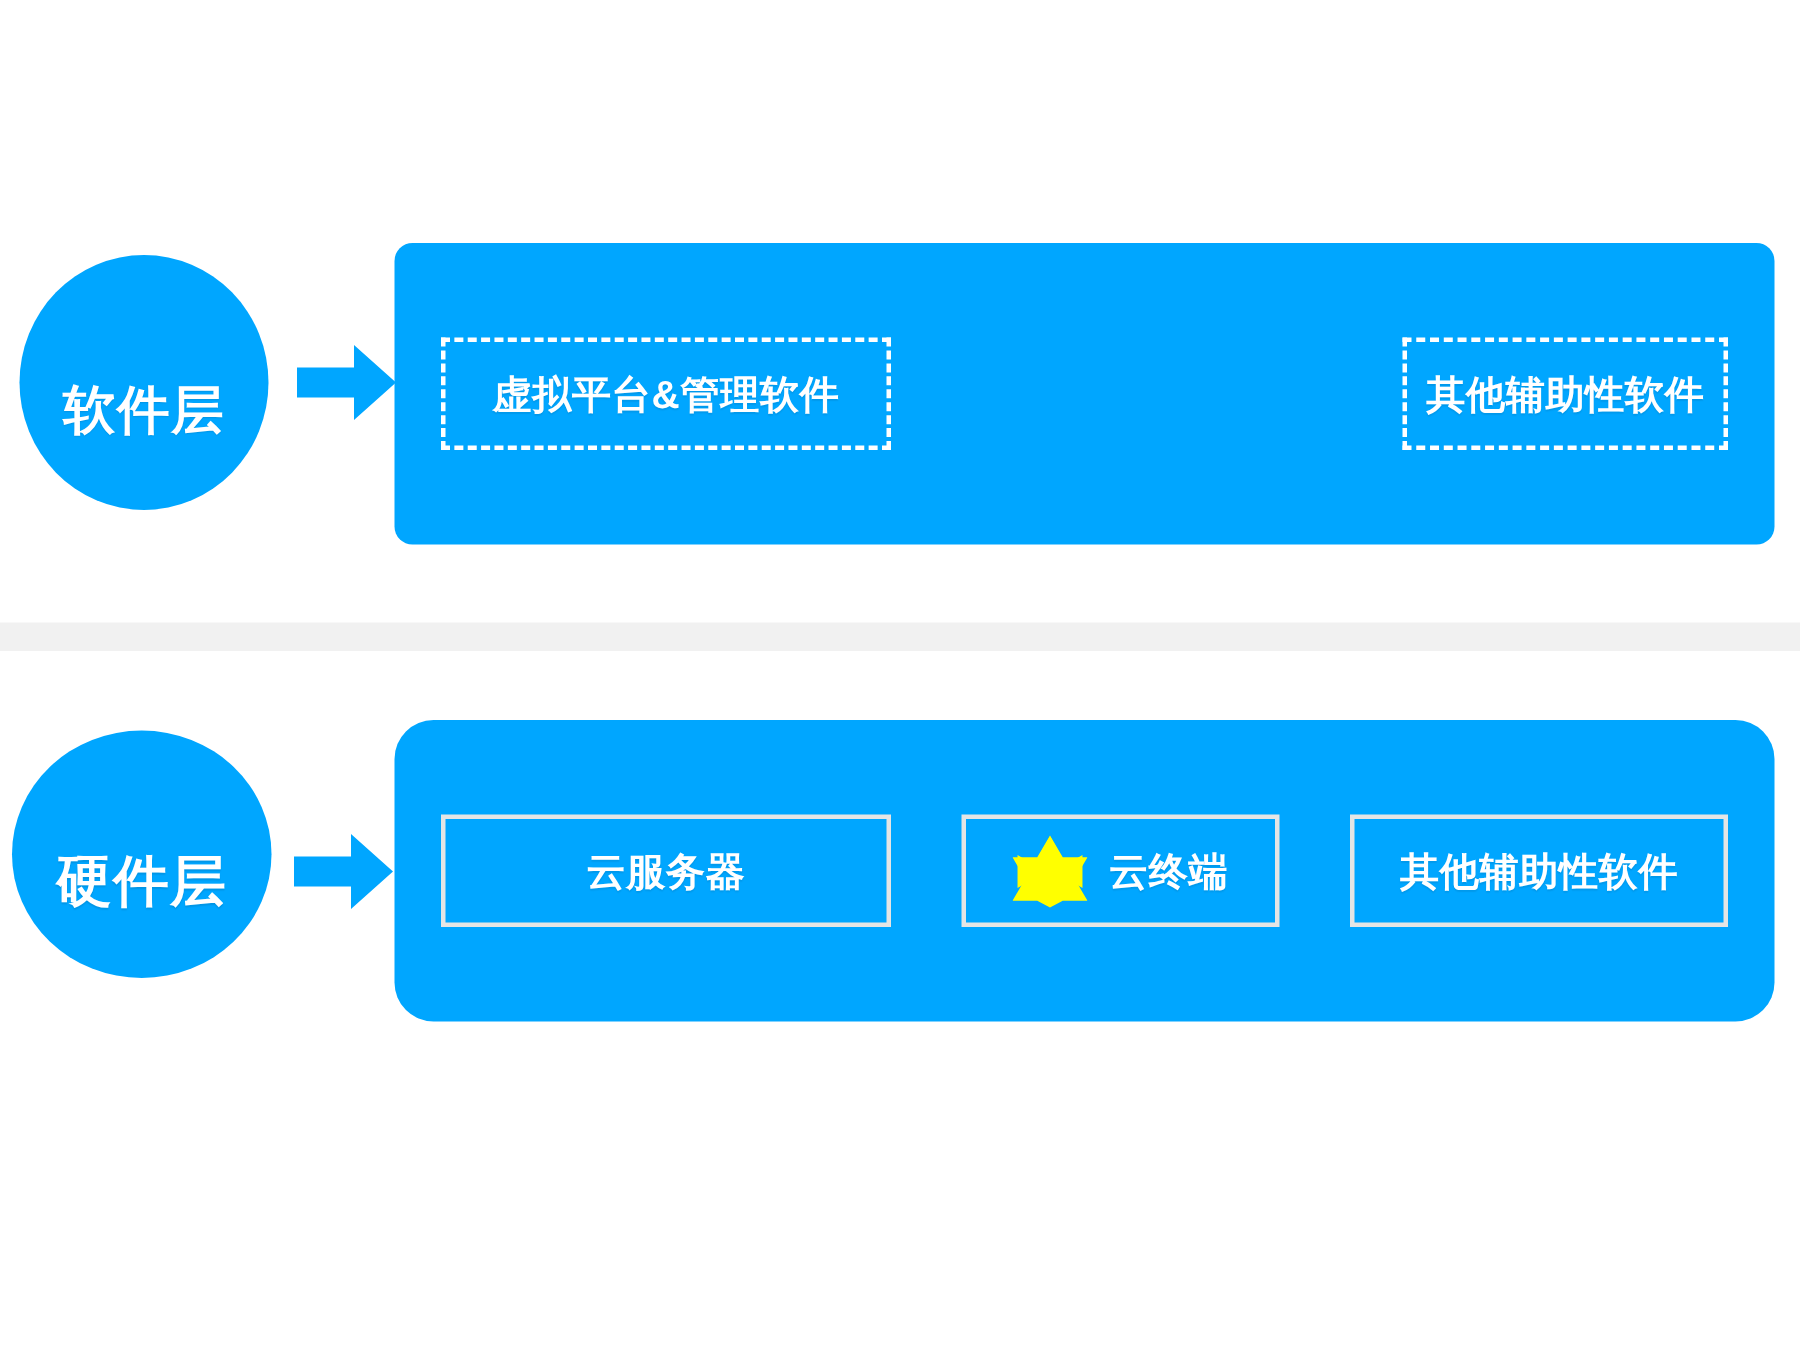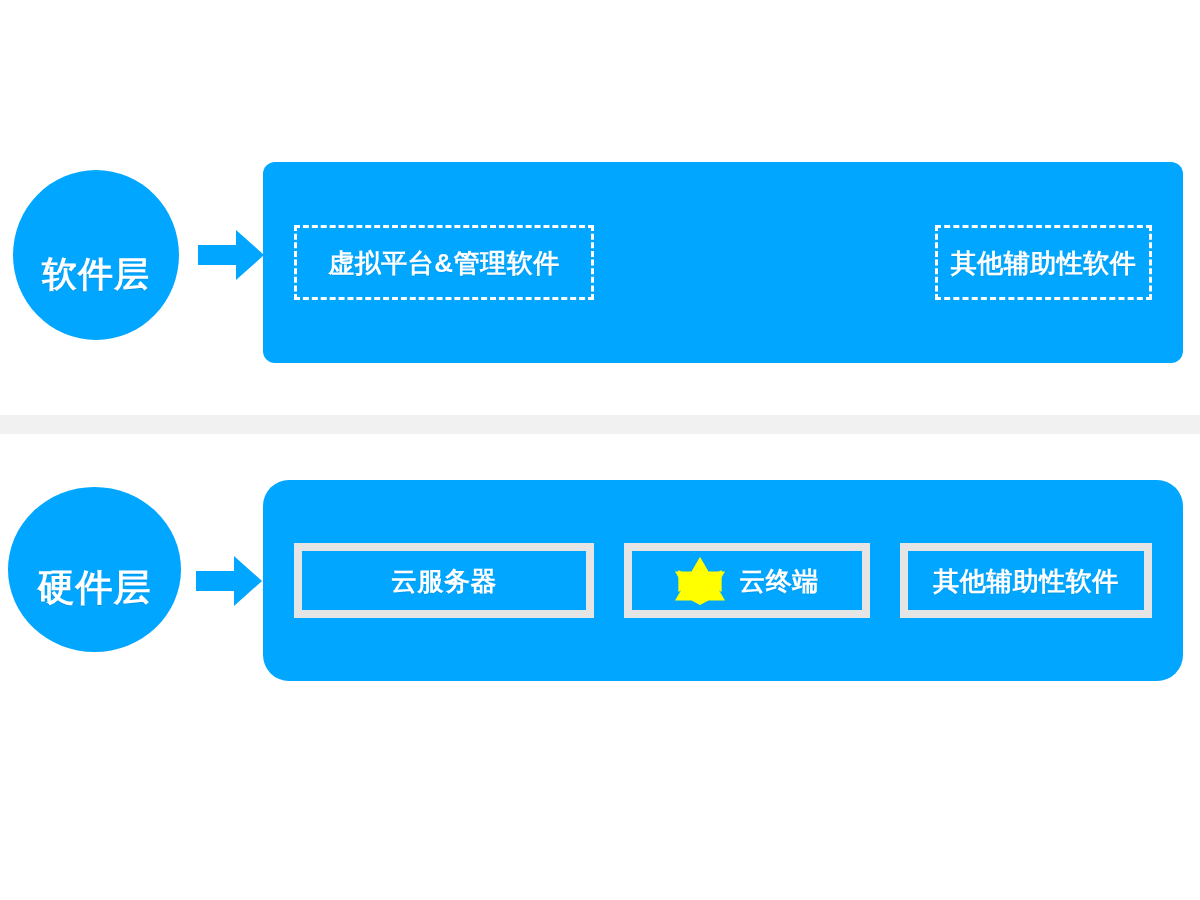--- a/index.html
+++ b/index.html
@@ -97,38 +97,38 @@
     height: 75px;
     display: flex;
     align-items: center;
     justify-content: center;
     gap: 14px;
   }
   .item-box.dashed {
     border: 3px dashed #ffffff;
   }
   .item-box.solid {
-    border: 8px solid #e5e5e5;
+    border: 3px solid #e5e5e5;
   }
   .item-label {
     color: #ffffff;
     font-weight: bold;
     font-size: 26px;
     line-height: 1;
     white-space: nowrap;
     letter-spacing: 0.5px;
     text-shadow: 0 1px 1px rgba(0,0,0,0.08);
   }
 
   
   #sw-item-0 { width: 300px; }
   #sw-item-1 { width: 246px; }
   #sw-item-2 { width: 217px; }
   #hw-item-0 { width: 300px; }
-  #hw-item-1 { width: 246px; }
+  #hw-item-1 { width: 212px; }
   #hw-item-2 { width: 252px; }
 
   
   .star-icon {
     width: 50px;
     height: 50px;
     flex: 0 0 auto;
     display: block;
   }
 

